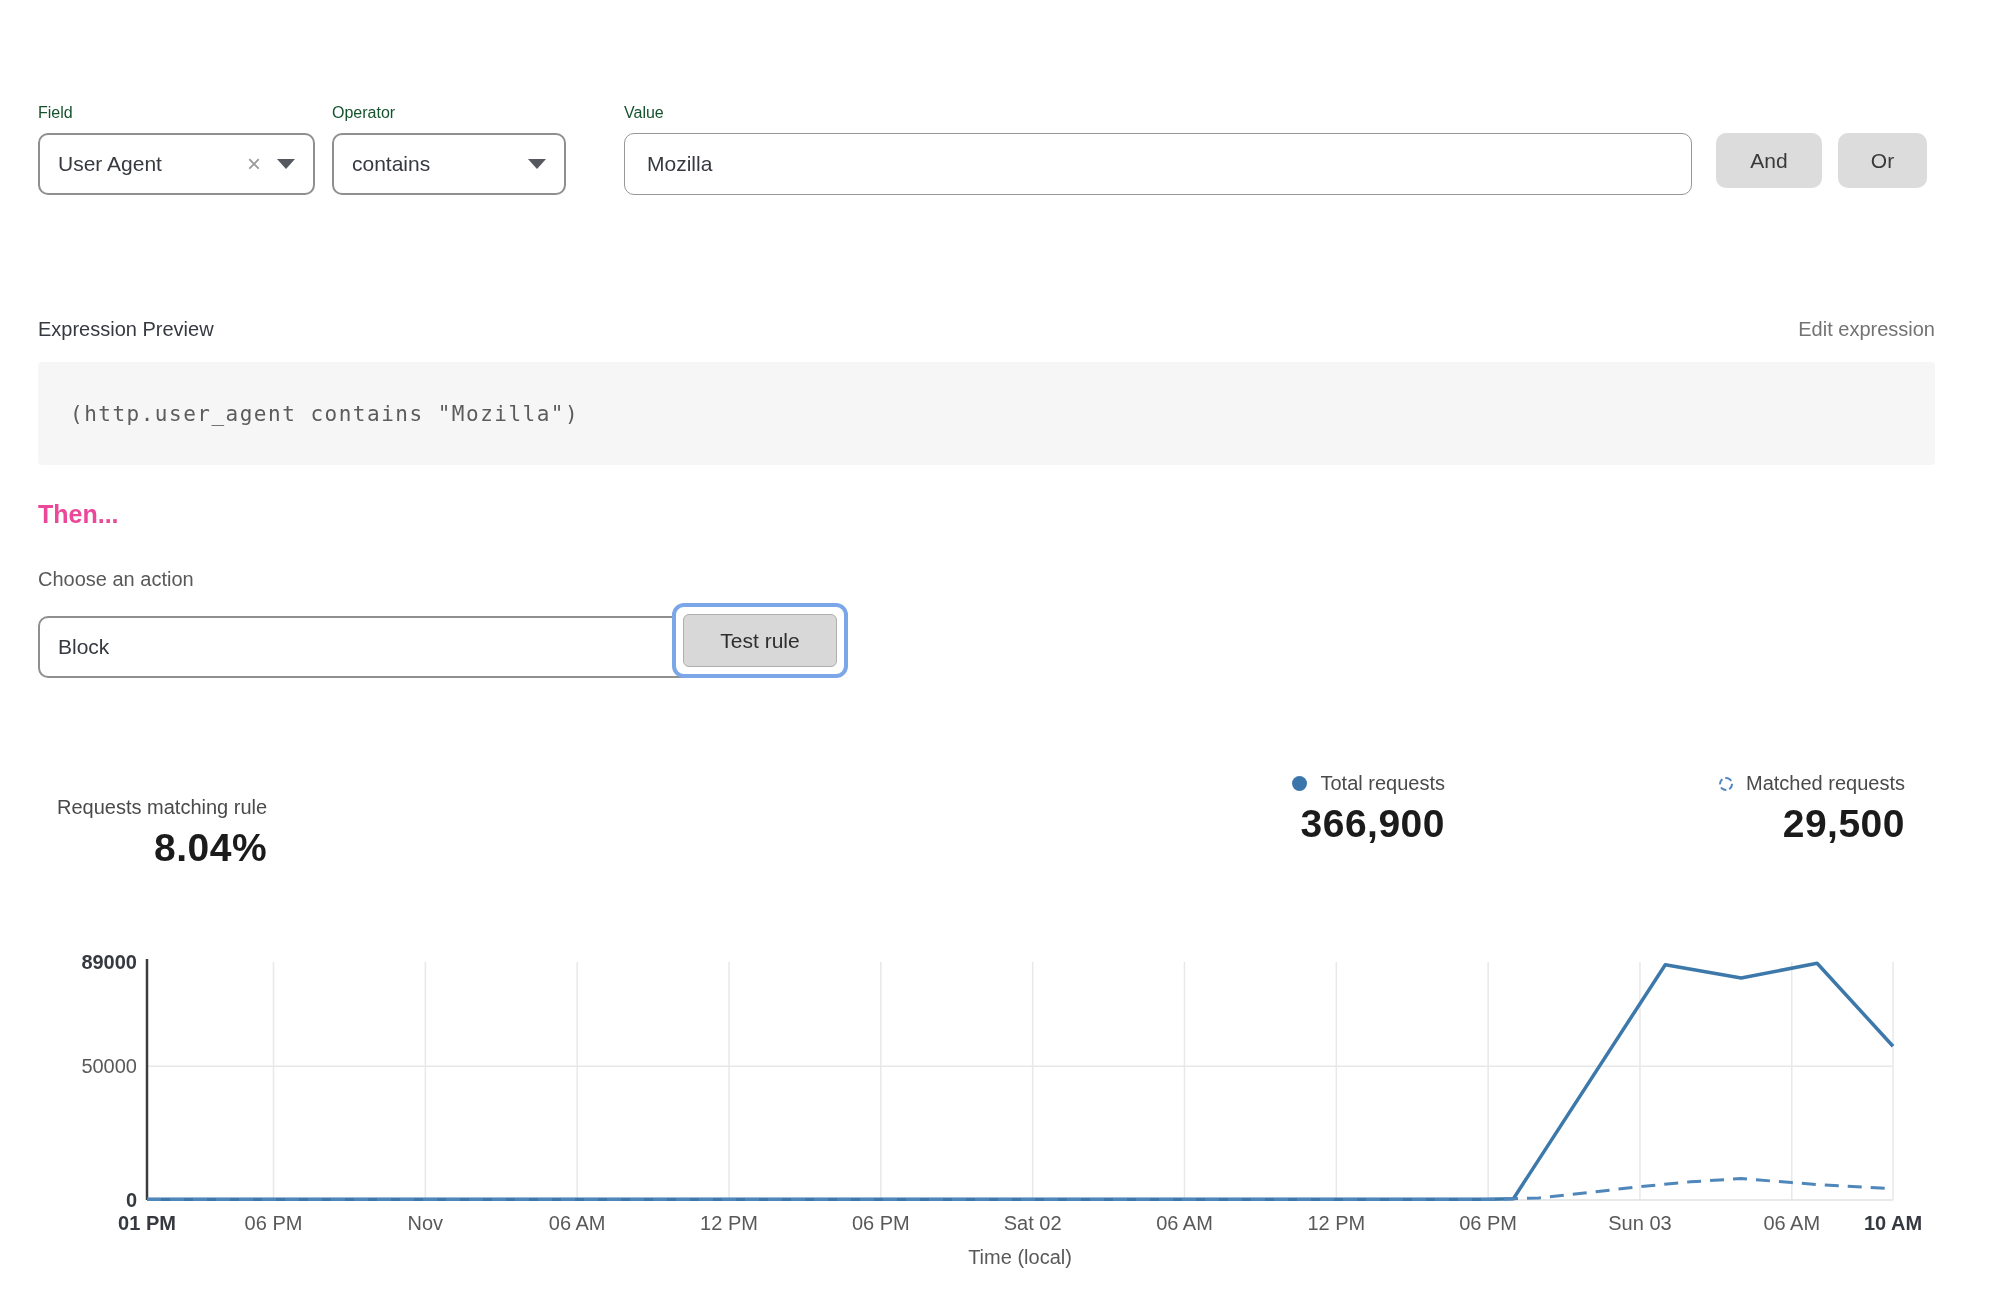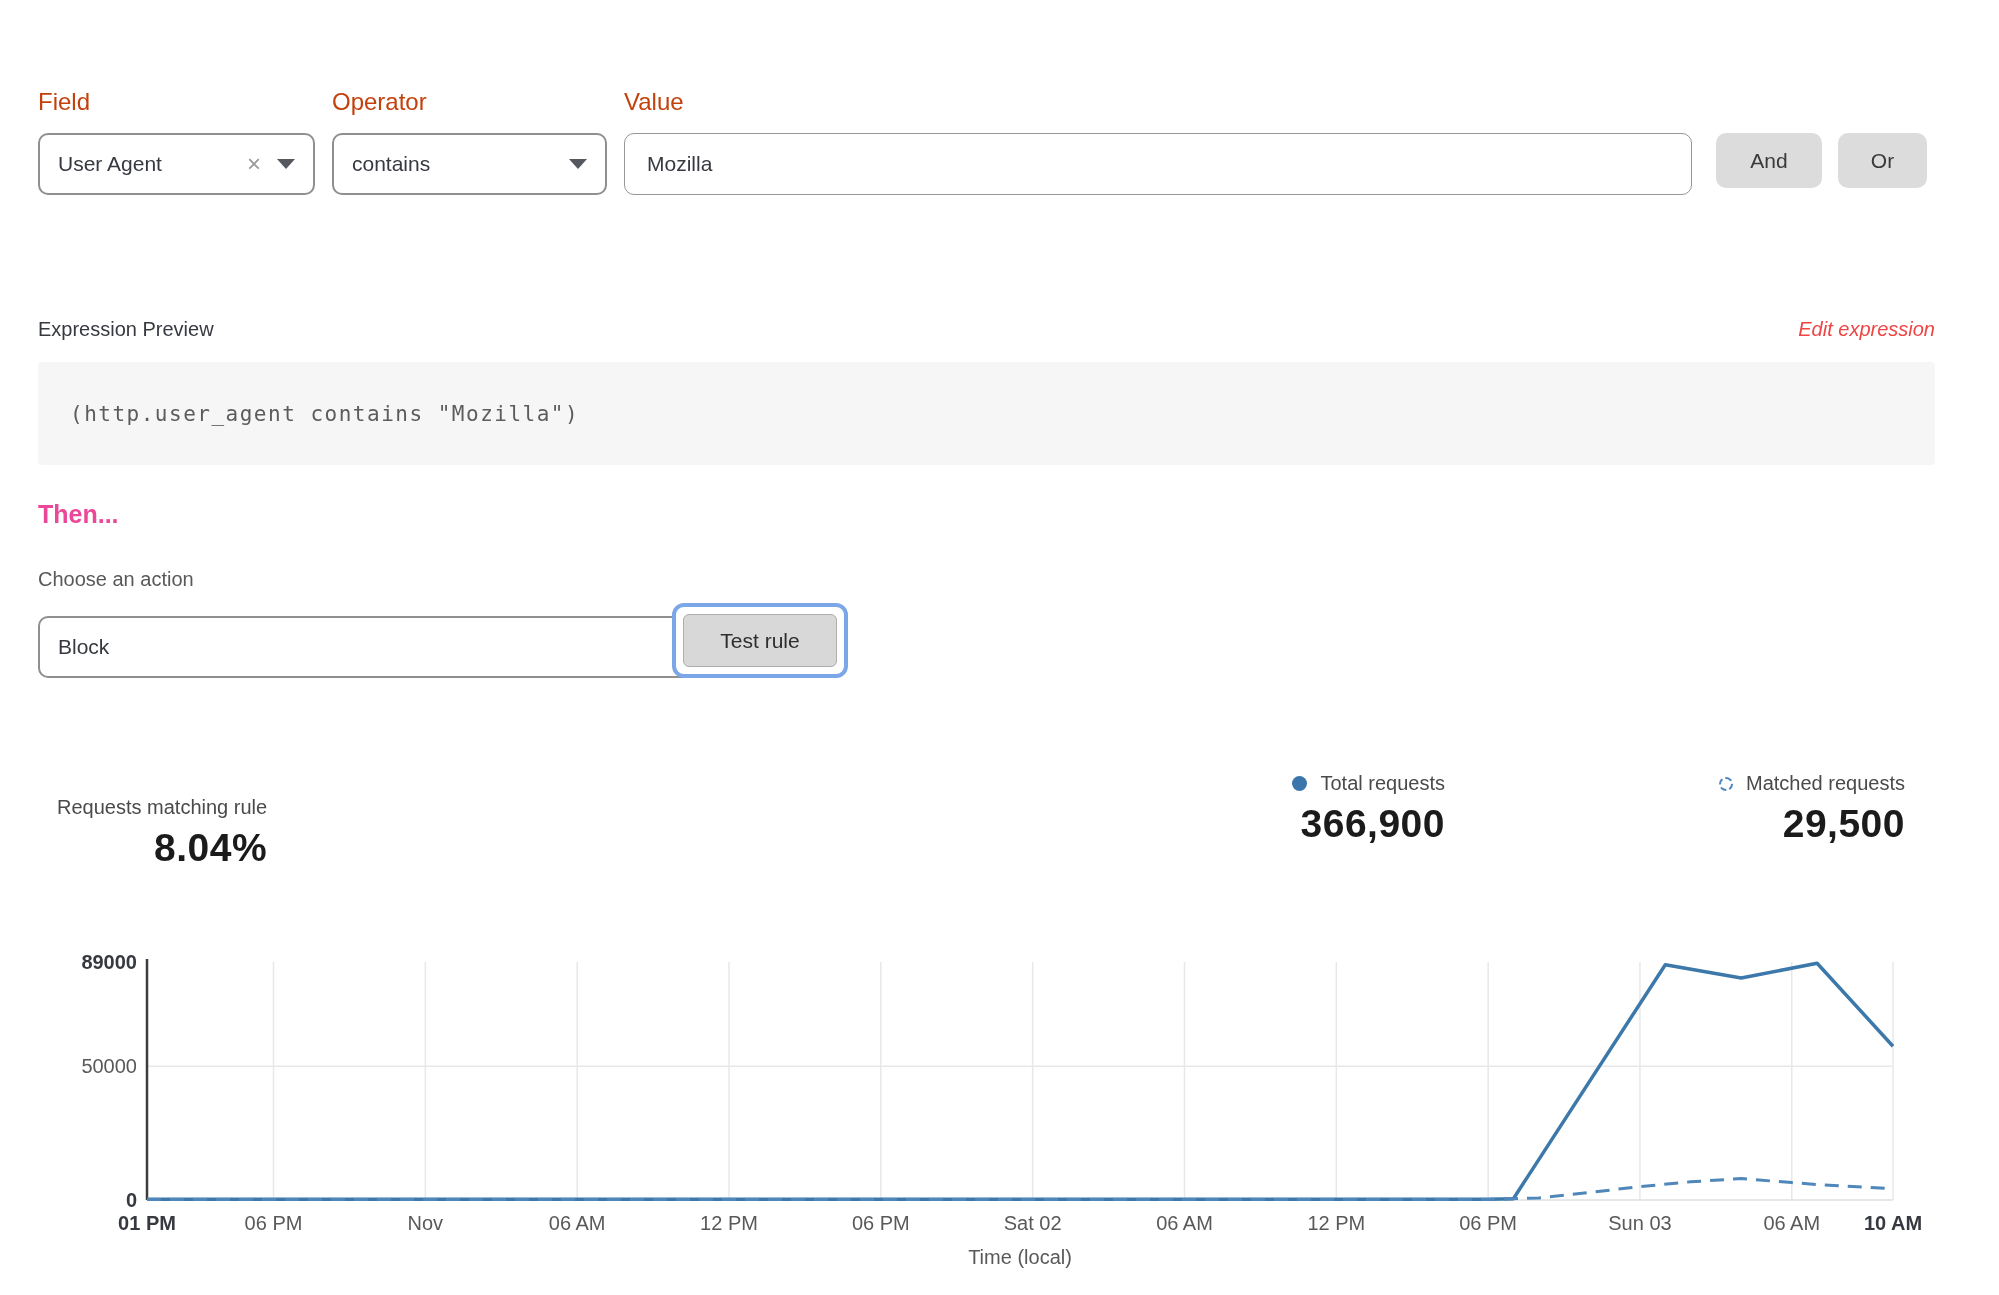--- a/index.html
+++ b/index.html
@@ -2,46 +2,46 @@
 <html><head>
 <meta charset="utf-8">
 <style>
   * { margin:0; padding:0; box-sizing:border-box; }
   html,body { background:#ffffff; }
   body { font-family:"Liberation Sans","DejaVu Sans",sans-serif; color:#36393f; }
   .page { position:relative; width:1999px; height:1295px; background:#fff; overflow:hidden; }
 
   .main-title { position:absolute; left:38px; top:20px; font-size:25px; font-weight:700; color:#1f1f1f; }
 
-  .col-label { position:absolute; top:88px; font-size:24px; color:#c2410c; }
+  .col-label { position:absolute; top:104px; font-size:16px; color:#14532d; }
   .lbl-field { left:38px; }
   .lbl-operator { left:332px; }
   .lbl-value { left:624px; }
 
   .select { position:absolute; top:133px; height:62px; border:2px solid #8f8f8f; border-radius:10px;
             background:#fff; display:flex; align-items:center; padding:0 18px; cursor:pointer; }
   .sel-field { left:38px; width:277px; }
-  .sel-operator { left:332px; width:275px; }
+  .sel-operator { left:332px; width:234px; }
   .sel-text { font-size:21px; color:#36393f; flex:1 1 auto; }
   .sel-icons { display:flex; align-items:center; gap:16px; }
   .clear-x { font-size:24px; color:#9a9a9a; line-height:1; cursor:pointer; }
   .caret { width:0; height:0; border-left:9px solid transparent; border-right:9px solid transparent;
            border-top:10px solid #55585e; }
 
   .value-input { position:absolute; top:133px; left:624px; width:1068px; height:62px;
                  border:1.5px solid #979797; border-radius:10px; font-size:21px; color:#36393f;
                  padding:0 22px; font-family:"Liberation Sans","DejaVu Sans",sans-serif; outline:none; }
 
   .gray-btn { position:absolute; top:133px; height:55px; background:#dcdcdc; border:none; border-radius:10px;
               font-size:21px; color:#3a3a3a; font-family:inherit; cursor:pointer; }
   .btn-and { left:1716px; width:106px; }
   .btn-or  { left:1838px; width:89px; }
 
   .expr-label { position:absolute; left:38px; top:318px; font-size:20px; color:#36393f; }
-  .expr-edit { position:absolute; top:318px; right:64px; font-size:20px; color:#ef4444; text-decoration:none; cursor:pointer;font-style:italic; }
+  .expr-edit { position:absolute; top:318px; right:64px; font-size:20px; color:#737373; text-decoration:none; cursor:pointer; }
   .expr-box { position:absolute; left:38px; top:362px; width:1897px; height:103px; background:#f6f6f6; border-radius:4px;
               display:flex; align-items:center; }
   .expr-code { font-family:"DejaVu Sans Mono","Liberation Mono",monospace; font-size:21px; color:#5c5c5c;
                letter-spacing:1.5px; padding-left:32px; }
 
   .then-title { position:absolute; left:38px; top:500px; font-size:25px; font-weight:700; color:#ec4899; }
   .action-label { position:absolute; left:38px; top:568px; font-size:20px; color:#595959; }
   .sel-action { top:616px; left:38px; width:688px; }
 
   .test-ring { position:absolute; left:672px; top:603px; width:176px; height:75px;

